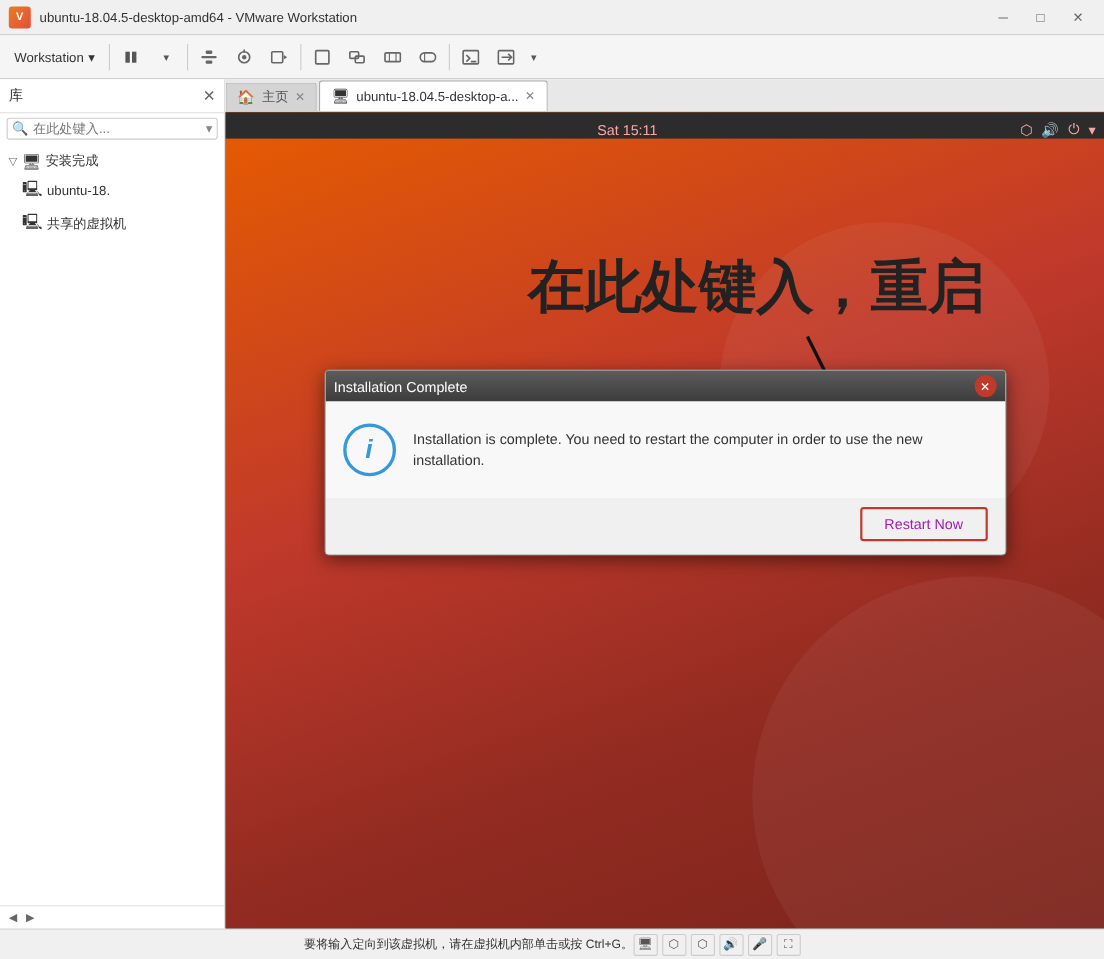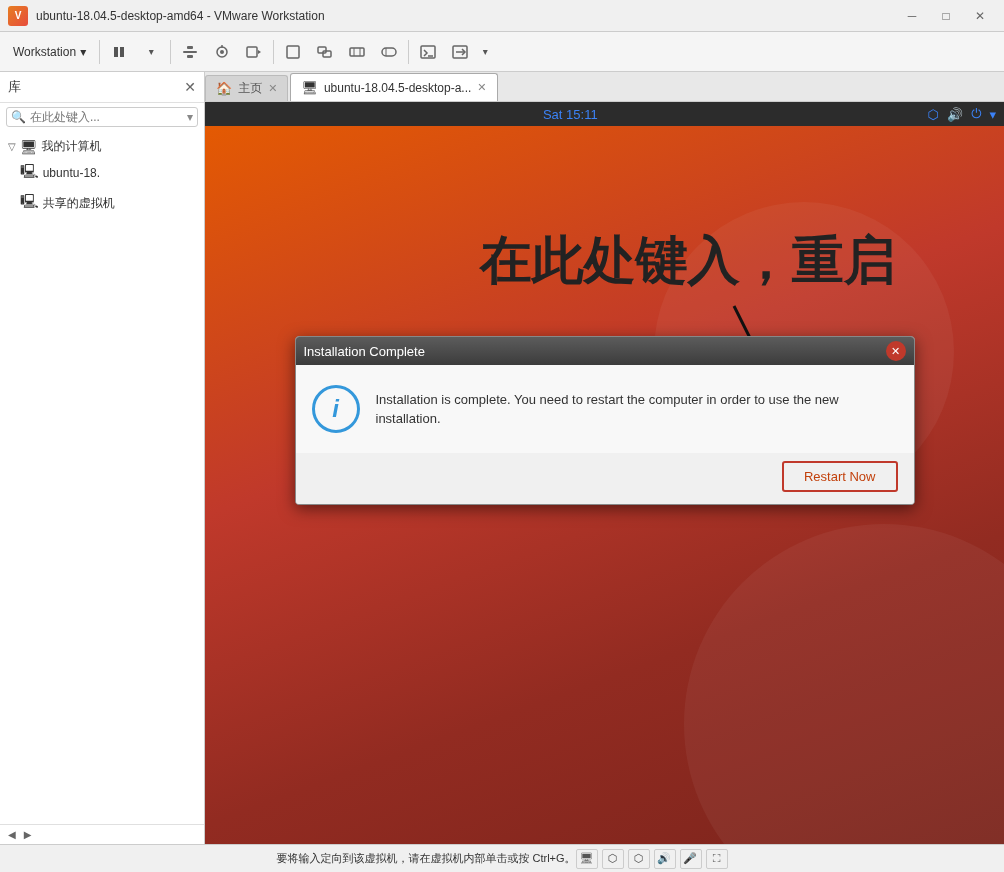--- a/index.html
+++ b/index.html
@@ -185,24 +185,24 @@
       position: relative;
       display: flex;
       flex-direction: column;
     }
 
     
     #ubuntu-topbar {
       height: 24px;
       background: #2c2c2c;
       display: flex;
-      align-items: center;
+      align-items: flex-end;
       justify-content: space-between;
       padding: 0 8px;
-      color: #3b82f6;
+      color: #fca5a5;
       font-size: 12px;
     }
     #ubuntu-topbar .time { font-size: 13px; font-weight: 500; }
     #ubuntu-topbar .sys-icons { display: flex; gap: 8px; align-items: center; font-size: 13px; }
 
     
     #ubuntu-content {
       flex: 1;
       position: relative;
       display: flex;
@@ -292,21 +292,21 @@
       display: flex;
       justify-content: flex-end;
       background: #f0f0f0;
     }
     #restart-btn {
       padding: 6px 20px;
       background: #f0f0f0;
       border: 2px solid #c0392b;
       border-radius: 3px;
       font-size: 13px;
-      color: #c2410c;
+      color: #a21caf;
       cursor: pointer;
       font-family: inherit;
     }
 
     
     #statusbar {
       height: 28px;
       background: #f0f0f0;
       border-top: 1px solid #ccc;
       display: flex;
@@ -434,21 +434,21 @@
     </div>
     <div id="search-bar">
       <span class="search-icon">🔍</span>
       <input type="text" style="width: 130px;" placeholder="在此处键入...">
       <span class="dropdown-icon">▾</span>
     </div>
     <div id="tree">
       <div class="tree-item">
         <span class="expand-icon">▽</span>
         <span class="item-icon">🖥</span>
-        <span>我的计算机</span>
+        <span>安装完成</span>
       </div>
       <div class="tree-item indent1">
         <span class="item-icon">🖳</span>
         <span>ubuntu-18.</span>
       </div>
       <div class="tree-item indent1">
         <span class="item-icon">🖳</span>
         <span>共享的虚拟机</span>
       </div>
     </div>

